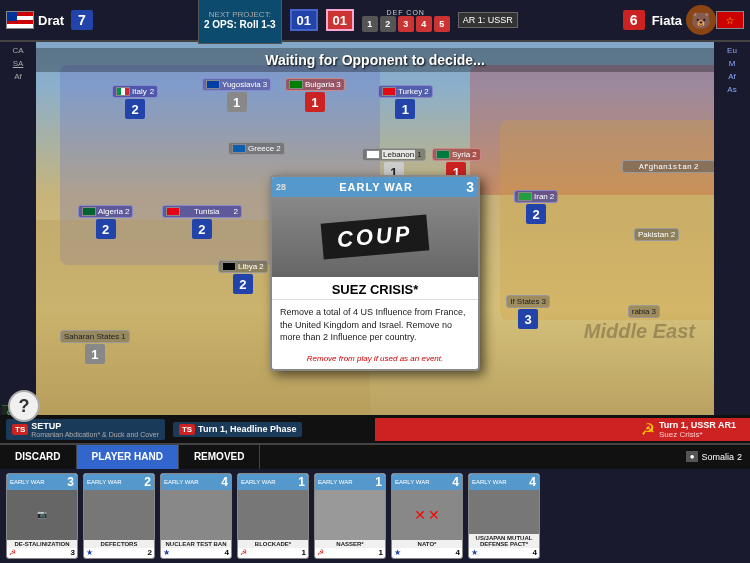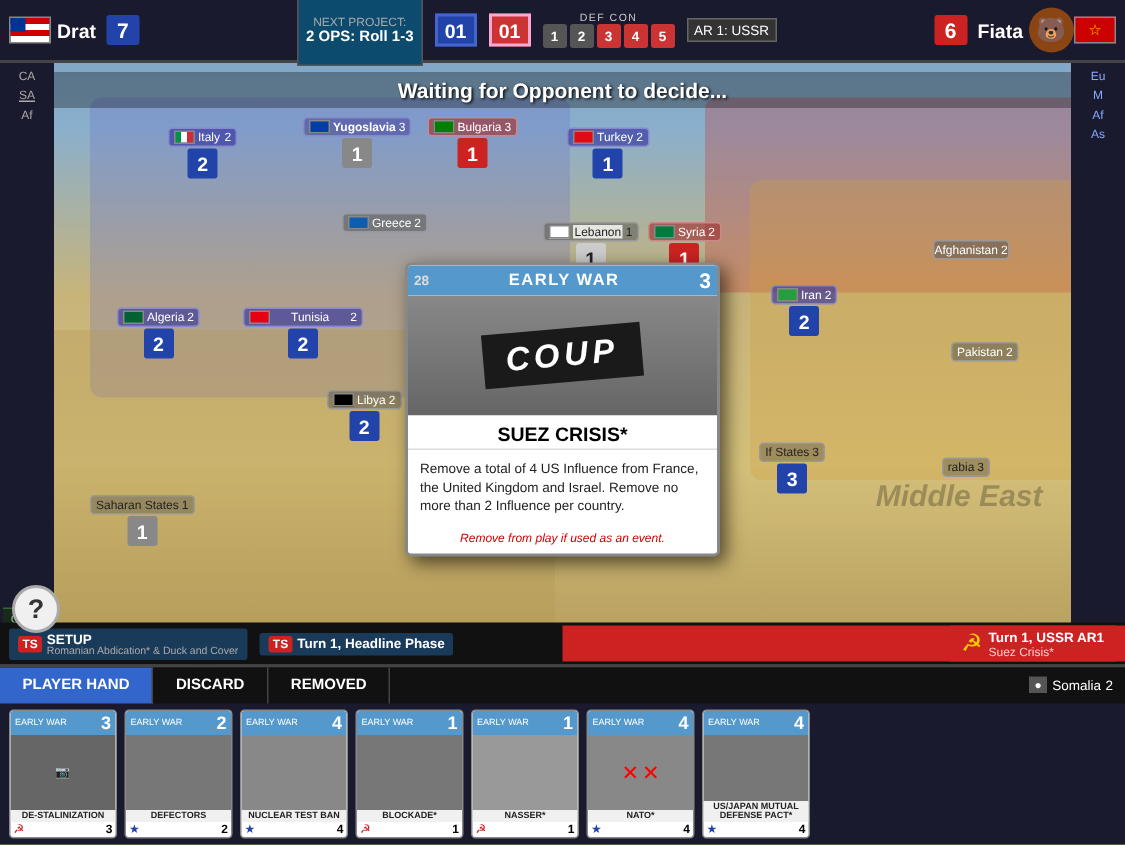--- a/index.html
+++ b/index.html
@@ -209,21 +209,21 @@
       <span style="color:white; font-size:8px; margin-left:1px;">2</span>
     </div>
     <div style="margin-top:1px; display:flex; justify-content:center;">
       <div style="width:20px; height:20px; background:#2244aa; color:white; font-weight:bold; font-size:13px; display:flex; align-items:center; justify-content:center; border-radius:2px;">2</div>
     </div>
   </div>
 
   <div style="position:absolute; top:78px; left:202px;">
     <div style="display:flex; align-items:center; gap:2px; background:rgba(80,80,160,0.65); border:1px solid #8888cc; border-radius:3px; padding:1px 3px;">
       <div class="flag-sm flag-yu"></div>
-      <span style="color:white; font-size:8px;font-weight:bold;">Yugoslavia</span>
+      <span style="color:white; font-size:8px;">Yugoslavia</span>
       <span style="color:white; font-size:8px;">3</span>
     </div>
     <div style="margin-top:1px; display:flex; justify-content:center;">
       <div style="width:20px; height:20px; background:#888; color:white; font-weight:bold; font-size:13px; display:flex; align-items:center; justify-content:center; border-radius:2px;">1</div>
     </div>
   </div>
 
   <div style="position:absolute; top:78px; left:285px;">
     <div style="display:flex; align-items:center; gap:2px; background:rgba(160,50,50,0.65); border:1px solid #cc8888; border-radius:3px; padding:1px 3px;">
       <div class="flag-sm flag-bu"></div>
@@ -325,21 +325,21 @@
       <div class="flag-sm flag-ir"></div>
       <span style="color:white; font-size:8px;">Iran</span>
       <span style="color:white; font-size:8px;">2</span>
     </div>
     <div style="margin-top:1px; display:flex; justify-content:center;">
       <div style="width:20px; height:20px; background:#2244aa; color:white; font-weight:bold; font-size:13px; display:flex; align-items:center; justify-content:center; border-radius:2px;">2</div>
     </div>
   </div>
 
   <div style="position:absolute; top:160px; left:622px;">
-    <div style="display:flex; align-items:center; gap:2px; background:rgba(80,80,80,0.5); border:1px solid #999; border-radius:3px; padding:1px 0;">
+    <div style="display:flex; align-items:center; gap:2px; background:rgba(80,80,80,0.5); border:1px solid #999; border-radius:3px; padding:1px 16px;font-family:Liberation Mono, monospace;">
       <span style="color:white; font-size:8px;">Afghanistan</span>
       <span style="color:white; font-size:8px;">2</span>
     </div>
   </div>
 
   <div style="position:absolute; top:228px; left:634px;">
     <div style="display:flex; align-items:center; gap:2px; background:rgba(80,80,80,0.5); border:1px solid #999; border-radius:3px; padding:1px 3px;">
       <span style="color:white; font-size:8px;">Pakistan</span>
       <span style="color:white; font-size:8px;">2</span>
     </div>
@@ -497,22 +497,22 @@
       <div>
         <div style="color:white; font-size:9px; font-weight:bold;">Turn 1, USSR AR1</div>
         <div style="color:#ffcccc; font-size:8px;">Suez Crisis*</div>
       </div>
     </div>
   </div>
 </div>
 
 <div id="bottom-bar">
   <div id="hand-tabs">
+    <div class="hand-tab">DISCARD</div>
     <div class="hand-tab active">PLAYER HAND</div>
-    <div class="hand-tab">DISCARD</div>
     <div class="hand-tab">REMOVED</div>
     <div class="hand-tab-spacer"></div>
     <div class="somalia-label">
       <span style="background:#555; color:white; font-size:8px; padding:1px 4px;">●</span>
       <span>Somalia</span>
       <span>2</span>
     </div>
   </div>
 
   <div id="cards-area">

